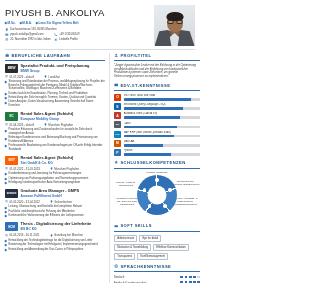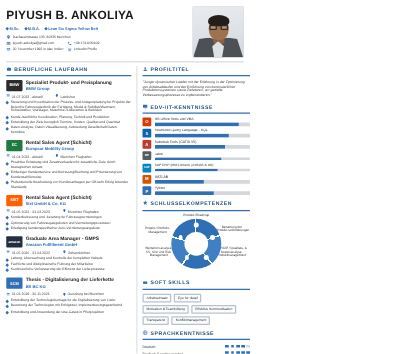--- a/index.html
+++ b/index.html
@@ -9,21 +9,21 @@
     background: #ffffff;
     color: #2b2b2b;
     overflow: hidden;
   }
   .page { width: 200px; height: 283px; position: relative; padding: 5px 5px 0 5px; }
 
   
   .header { display: flex; align-items: flex-start; height: 42px; }
   .hdr-left { flex: 1; padding-top: 3px; }
   .full-name {
-    font-size: 9.5px; font-weight: bold; letter-spacing: .2px;
+    font-size: 9.5px; font-weight: normal; letter-spacing: .2px;
     color: #1a1a1a; line-height: 10px; white-space: nowrap;
   }
   .credentials { display: flex; flex-wrap: wrap; gap: 4px; margin-top: 2.5px; }
   .cred {
     font-size: 3.1px; font-weight: bold; color: #2f6fb5;
     white-space: nowrap; display: flex; align-items: center; gap: 1px;
   }
   .cred::before { content: ""; width: 1.6px; height: 1.6px; background: #2f6fb5; transform: rotate(45deg); }
   .contact-grid {
     margin-top: 3px; display: grid; grid-template-columns: 1fr 1fr;

